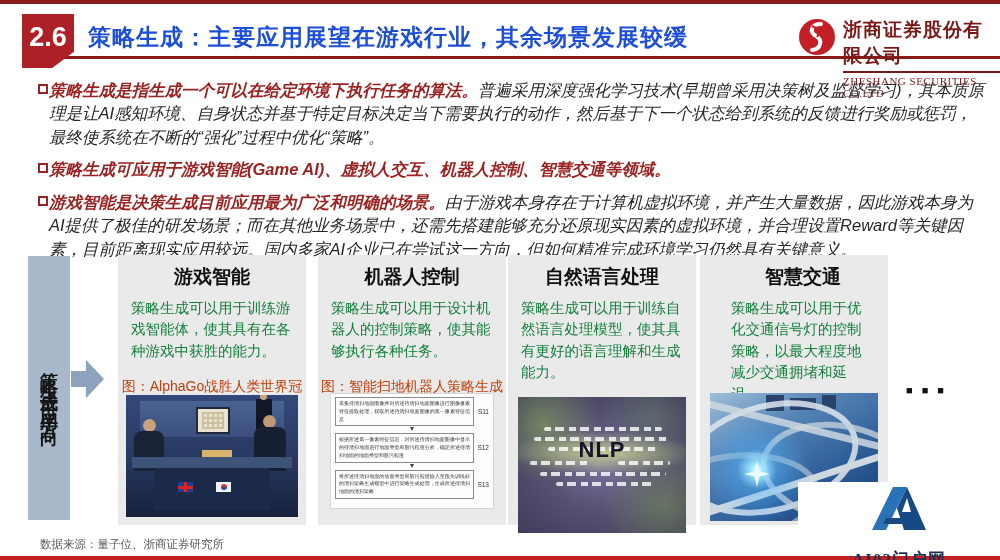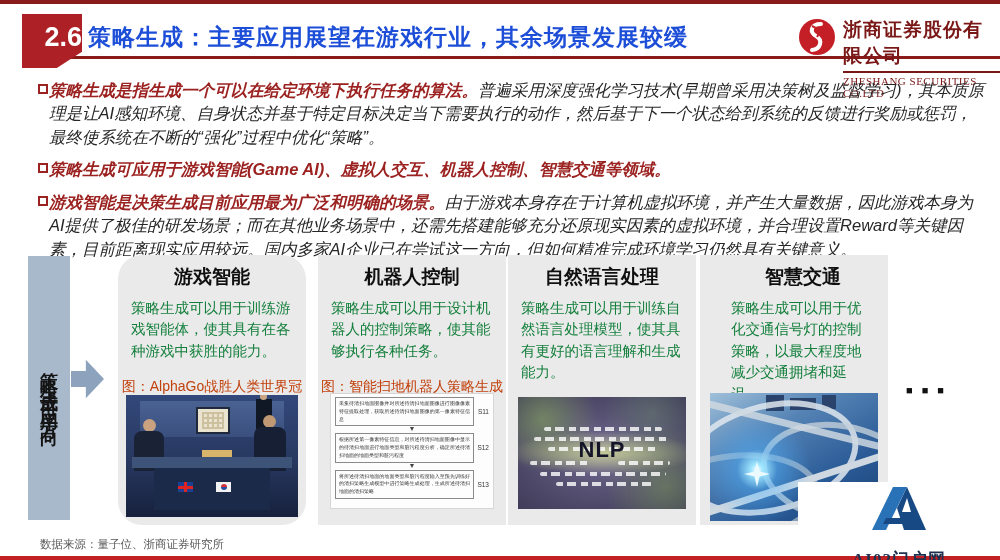--- a/index.html
+++ b/index.html
@@ -3,23 +3,23 @@
 <meta charset="utf-8">
 <style>
   * { margin:0; padding:0; box-sizing:border-box; }
   body { font-family:"Liberation Sans","DejaVu Sans",sans-serif; background:#ffffff; }
   .slide { position:relative; width:1000px; height:560px; background:#fff; overflow:hidden; }
 
   .top-bar { position:absolute; left:0; top:0; width:1000px; height:4px; background:#8a1b1b; }
   .bottom-bar { position:absolute; left:0; top:556px; width:1000px; height:4px; background:#c32023; }
   .header-line { position:absolute; left:30px; top:56px; width:970px; height:3px; background:#8a1b1b; }
 
-  .badge { position:absolute; left:22px; top:14px; width:60px; height:54px; background:#ad2025;
+  .badge { position:absolute; left:22px; top:14px; width:52px; height:54px; background:#ad2025;
            clip-path:polygon(0 0,100% 0,100% 70%,58% 100%,0 100%);
-           color:#fff; font-size:27px; font-weight:bold; text-align:right; line-height:46px; z-index:3; }
+           color:#fff; font-size:27px; font-weight:bold; text-align:center; line-height:46px; z-index:3; }
   .title { position:absolute; left:88px; top:22px; font-size:23px; font-weight:bold; color:#1d4ed8; letter-spacing:1px; }
 
   .logo { position:absolute; left:797px; top:17px; display:flex; align-items:flex-start; gap:6px; }
   .logo-text { font-family:"Liberation Serif","DejaVu Serif",serif; color:#7a1818; }
   .logo-cn { font-size:19px; font-weight:bold; letter-spacing:1px; border-bottom:2px solid #7a1818; padding-bottom:2px; }
   .logo-en { font-size:11px; letter-spacing:.5px; margin-top:2px; }
 
   .bullets { position:absolute; left:38px; top:79px; width:948px; }
   .bullet { display:flex; gap:1px; margin-bottom:9px;font-style:italic; }
   .bullet-sq { flex:0 0 auto; width:10px; height:10px; border:2.5px solid #9b2220; margin-top:5px; }
@@ -27,21 +27,21 @@
   .lead { color:#9b2220; font-weight:bold; }
   .rest { color:#262626; }
 
   .vbar { position:absolute; left:28px; top:256px; width:42px; height:264px; background:#a9b9cc;
           display:flex; align-items:center; justify-content:center; }
   .vbar-text { writing-mode:vertical-lr; font-size:18px; font-weight:bold; color:#141414; letter-spacing:7px; }
   .varrow { position:absolute; left:71px; top:357px; width:33px; height:44px; background:#8ca2bd;
             clip-path:polygon(0 32%,45% 32%,45% 6%,100% 50%,45% 94%,45% 68%,0 68%); }
 
   .panel { position:absolute; top:255px; width:188px; height:270px; background:#eaeaea; }
-  .p1 { left:118px;border-radius:24px; } .p2 { left:318px; } .p3 { left:508px; } .p4 { left:700px;padding-left:18px; }
+  .p1 { left:118px; } .p2 { left:318px; } .p3 { left:508px; } .p4 { left:700px;padding-left:18px; }
   .panel-title { margin-top:9px; text-align:center; font-size:19px; font-weight:bold; color:#0f0f0f; }
   .panel-desc { margin:8px 13px 0; font-size:14.5px; color:#15803d; line-height:1.48; }
   .panel-caption { position:absolute; left:0; top:117px; width:100%; text-align:center; font-size:14px; color:#c2410c;margin-top:6px; }
 
   
   .photo { position:absolute; left:8px; top:140px; width:172px; height:122px; overflow:hidden;
            background:linear-gradient(180deg,#33497b 0%,#27375f 55%,#16213d 100%); }
   .ag-backpanel { position:absolute; left:14px; top:6px; width:144px; height:36px; background:linear-gradient(180deg,#4a6292,#3a4f7e); }
   .ag-stander { position:absolute; right:26px; top:4px; width:16px; height:30px; background:#101826; }
   .ag-stander-head { position:absolute; right:31px; top:-2px; width:7px; height:7px; border-radius:50%; background:#c9a584; }
@@ -63,21 +63,21 @@
   .ag-head-r { position:absolute; right:22px; top:20px; width:13px; height:13px; border-radius:50%; background:#c09873; }
 
   
   .fc { position:absolute; left:12px; top:138px; width:164px; height:116px; background:#fdfdfd; border:1px solid #d6d6d6; padding:3px 4px; }
   .fc-row { display:flex; align-items:center; gap:2px; }
   .fc-box { flex:1; border:1px solid #8a8a8a; font-size:5px; line-height:1.55; color:#333; padding:2px 3px; text-align:justify; }
   .fc-label { width:13px; font-size:6.5px; color:#333; text-align:right; }
   .fc-arrow { text-align:center; font-size:7px; line-height:6px; height:7px; color:#444; }
 
   
-  .nlp { position:absolute; left:10px; top:142px; width:168px; height:112px; overflow:hidden;
+  .nlp { position:absolute; left:10px; top:142px; width:168px; height:136px; overflow:hidden;
          background:radial-gradient(circle at 15% 20%, rgba(150,190,95,.5), transparent 32%),
                     radial-gradient(circle at 88% 80%, rgba(140,180,90,.4), transparent 35%),
                     radial-gradient(circle at 80% 15%, rgba(120,160,120,.35), transparent 30%),
                     radial-gradient(ellipse at 50% 50%, #7a719b 0%, #585274 45%, #3f3b58 100%); }
   .nlp-band { position:absolute; left:-10px; top:34px; width:190px; height:44px;
          background:radial-gradient(ellipse at 50% 50%, rgba(222,235,150,.75), transparent 70%); }
   .wrow { position:absolute; height:4px; border-radius:2px; filter:blur(.5px);
          background:repeating-linear-gradient(90deg, rgba(255,255,255,.8) 0 7px, transparent 7px 11px, rgba(255,255,255,.8) 11px 20px, transparent 20px 25px); }
   .w1 { left:26px; top:30px; width:118px; } .w2 { left:16px; top:40px; width:136px; }
   .w3 { left:30px; top:50px; width:110px; } .w4 { left:12px; top:64px; width:60px; }

